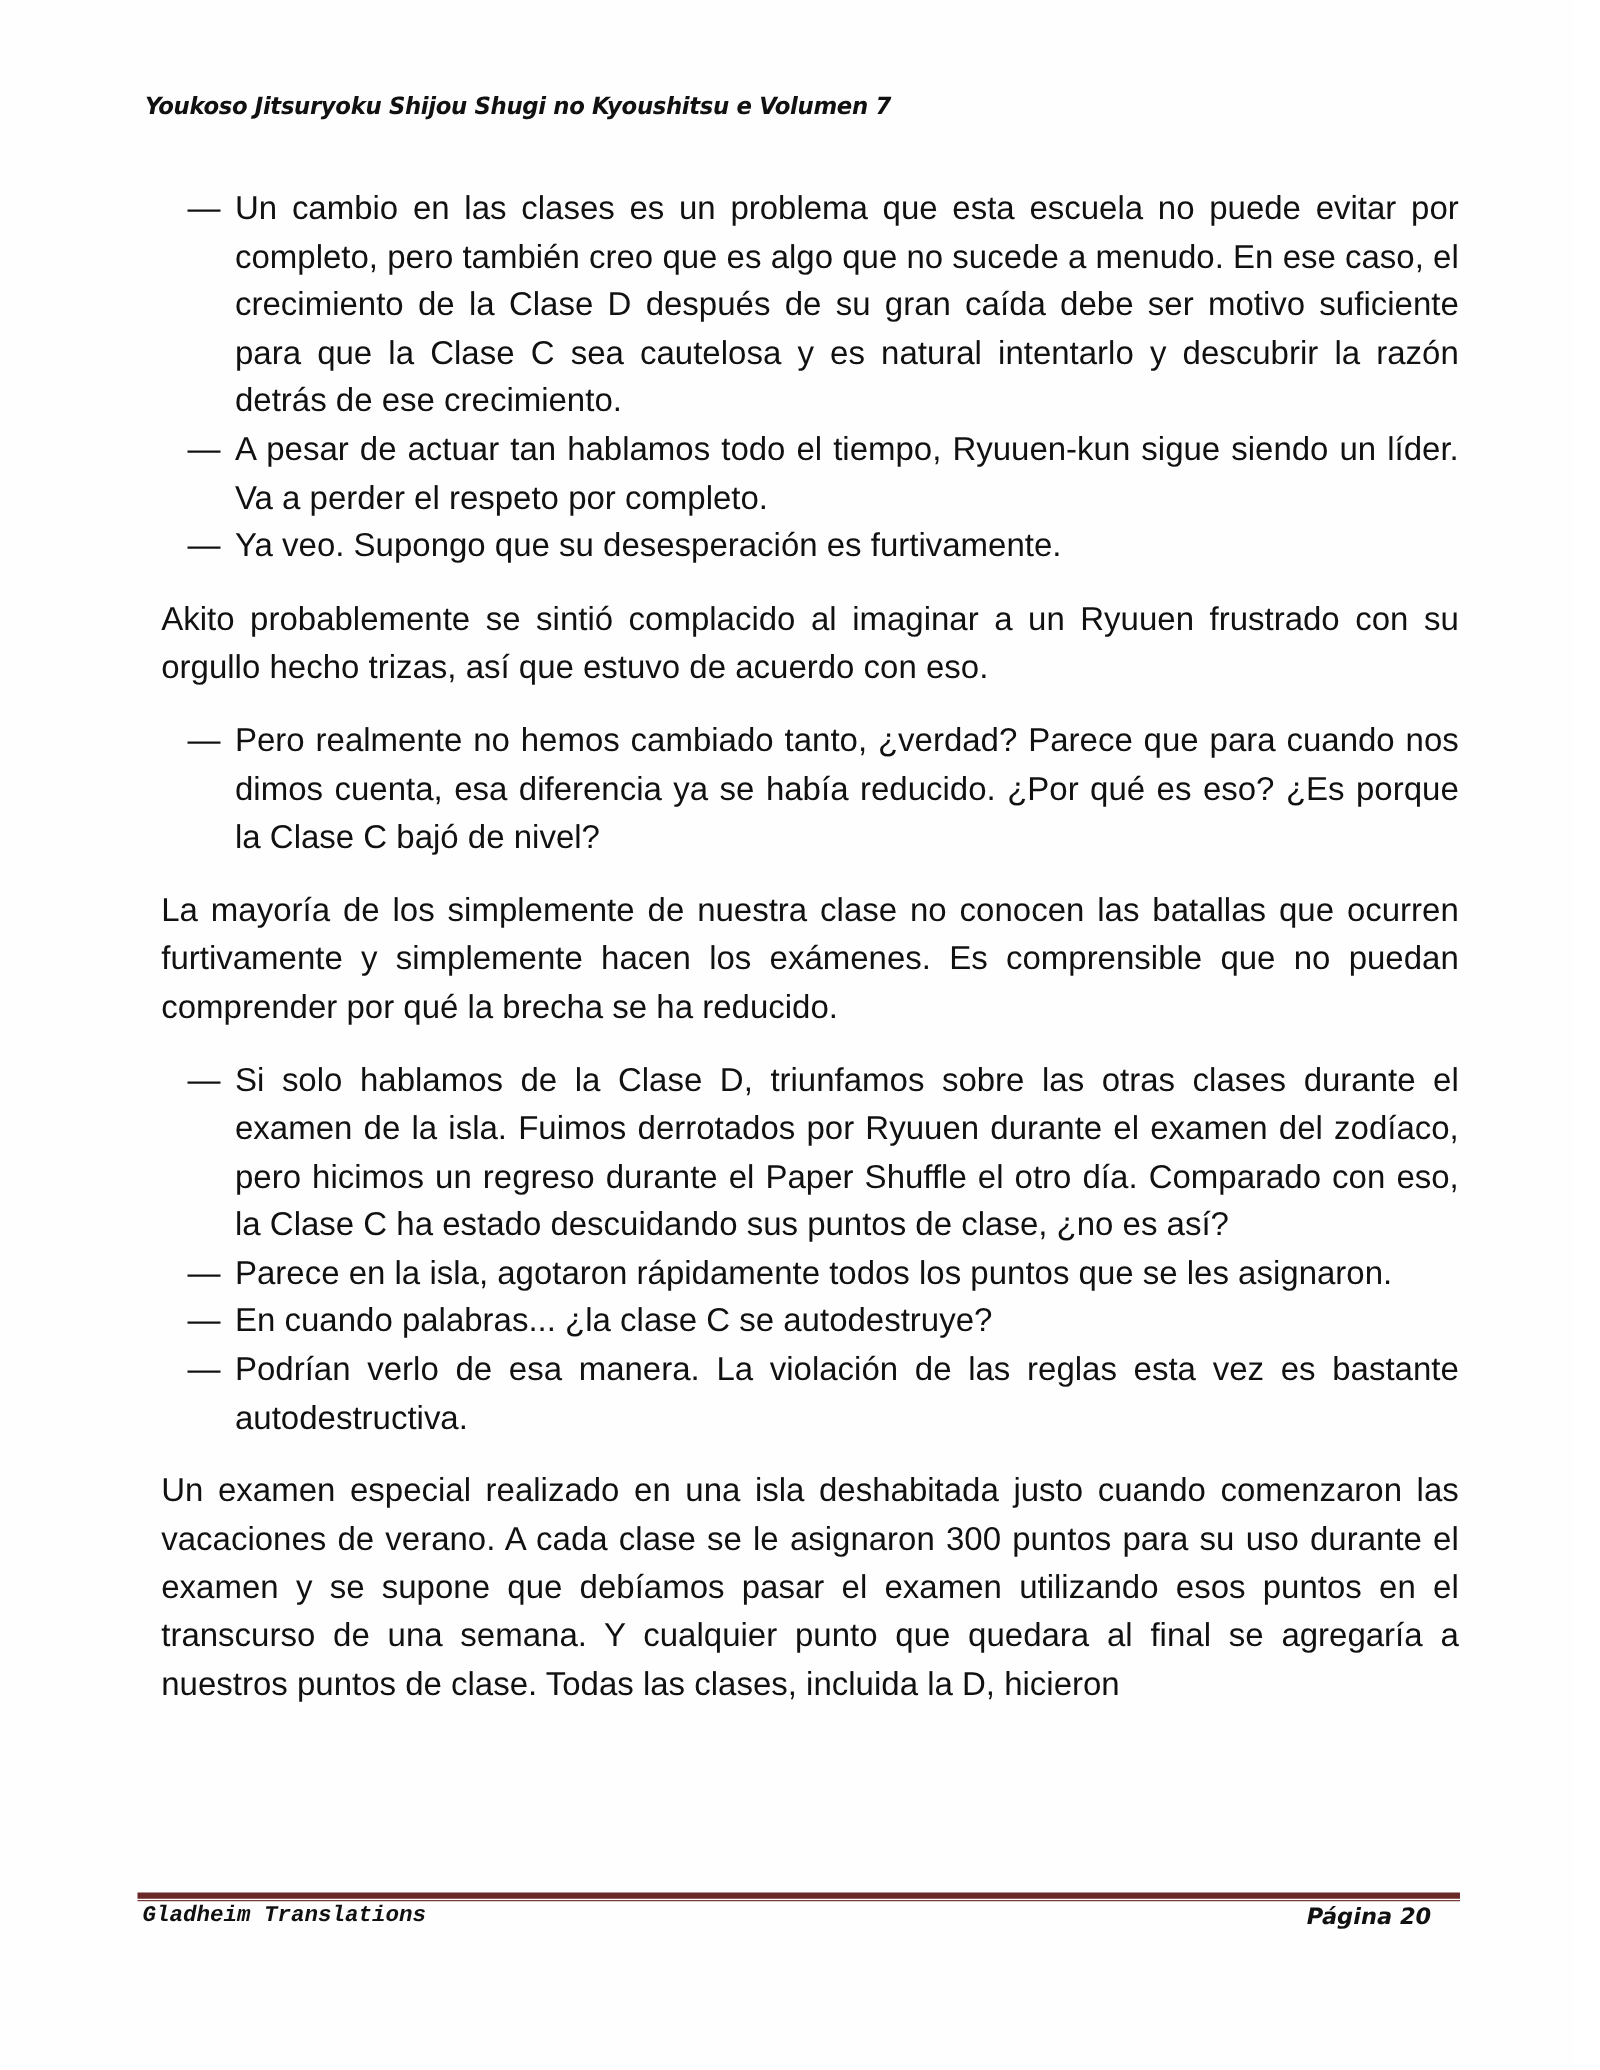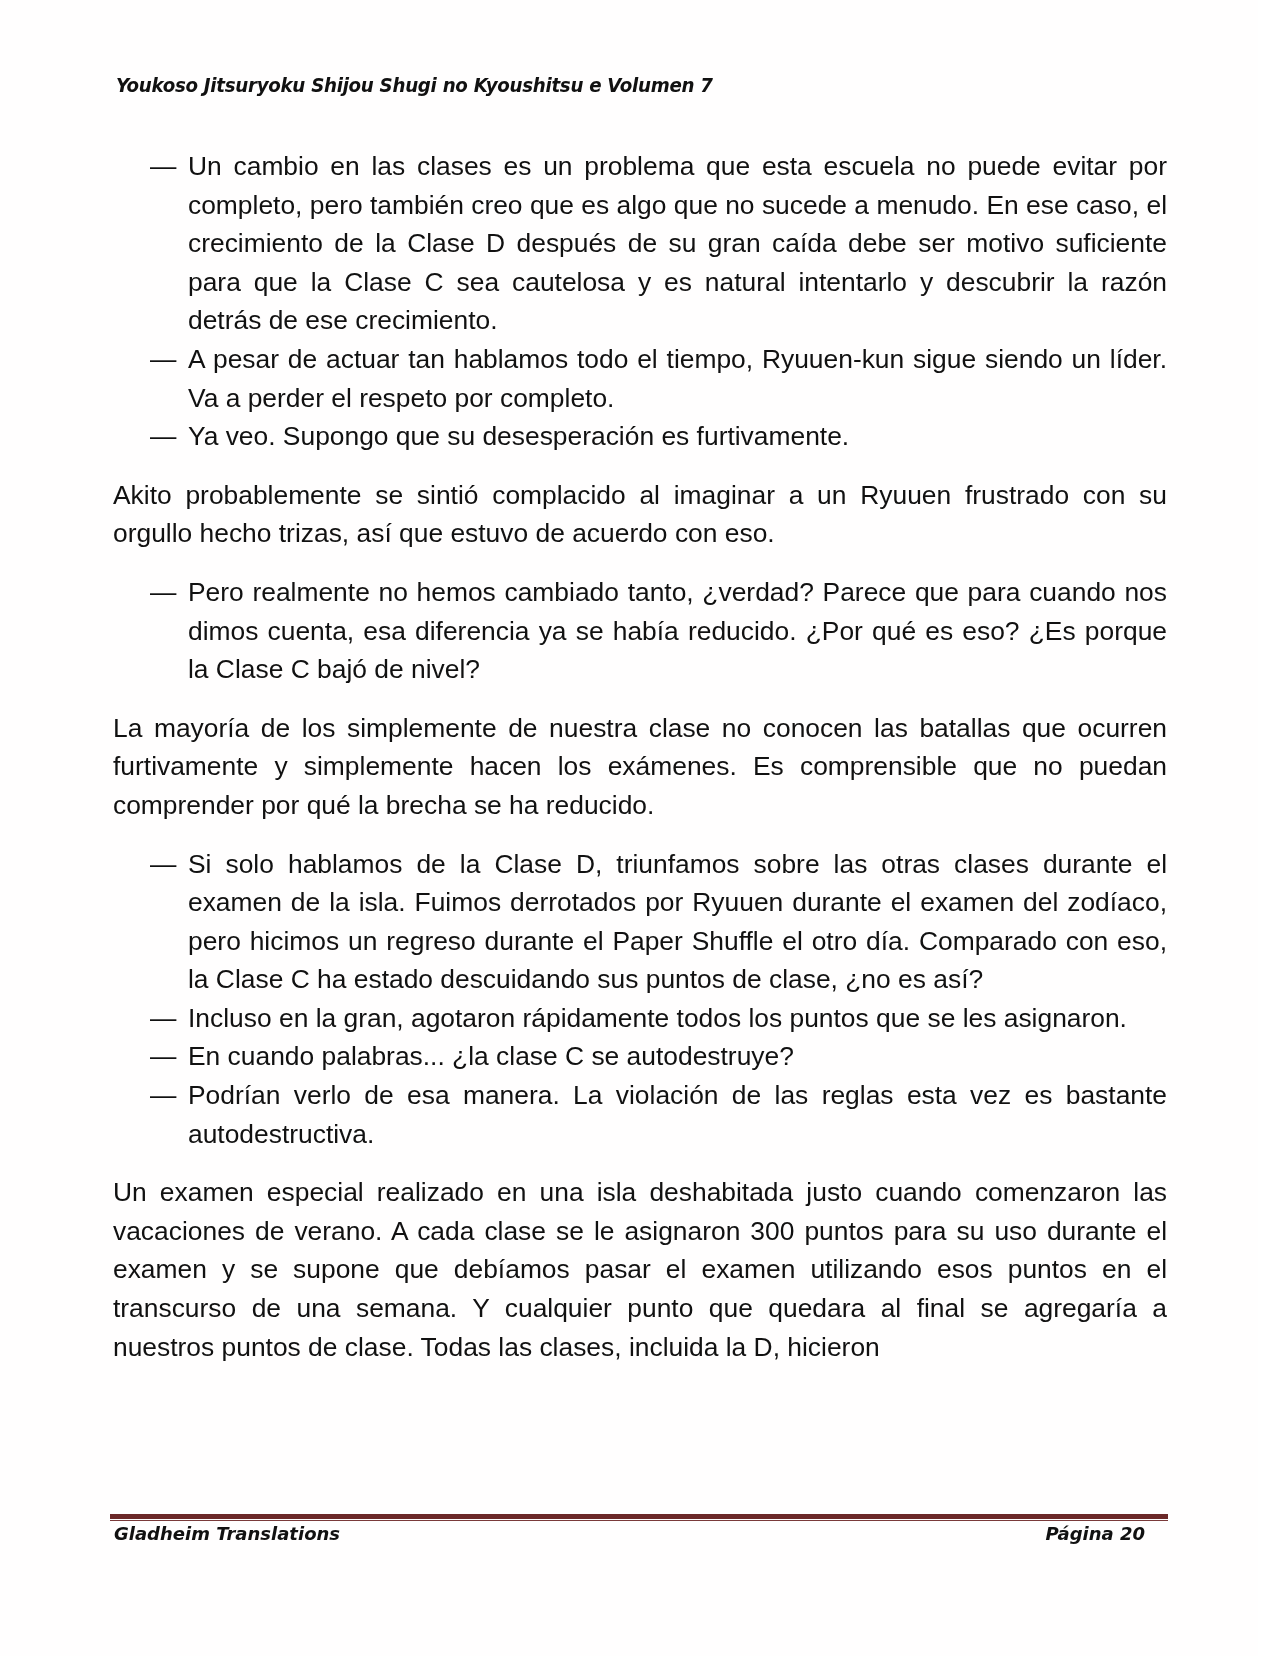--- a/index.html
+++ b/index.html
@@ -9,36 +9,36 @@
     position: absolute; left: 116px; top: 74px;
     font-family: "DejaVu Sans", sans-serif; font-weight: bold; font-style: italic;
     font-size: 19px; color: #111; letter-spacing: -0.3px; white-space: nowrap;
     transform: scaleX(0.96); transform-origin: left center;
   }
   .body {
     position: absolute; left: 113px; top: 147px; width: 1054px;
     font-family: "Liberation Sans", sans-serif; font-size: 26.4px; line-height: 38.6px;
     color: #111; text-align: justify;
   }
-  .para { margin: 0 0 20px 0; }
+  .para { margin: 0 0 20px 16px; }
   .dlg { margin: 0 0 20px 0; }
   .dlg-item { position: relative; padding-left: 75px; }
   .dash { position: absolute; left: 37px; top: 0; }
   .para, .dlg-item span.txt { text-align-last: left; }
   .footer-rule {
     position: absolute; left: 110px; width: 1058px; top: 1514px;
   }
   .footer-rule .thick { height: 5px; background: #6b2828; }
   .footer-rule .thin { height: 1px; background: #7a3a3a; margin-top: 1px; }
   .footer-left, .footer-right {
     position: absolute; top: 1523px;
     font-family: "DejaVu Sans", sans-serif; font-weight: bold; font-style: italic;
     font-size: 18px; color: #111; white-space: nowrap;
   }
-  .footer-left { left: 114px; }
+  .footer-left { left: 114px; font-family: Liberation Mono, monospace; }
   .footer-right { right: 113px; }
 </style>
 </head>
 <body>
 
 <div class="page">
   <div class="header">Youkoso Jitsuryoku Shijou Shugi no Kyoushitsu e Volumen 7</div>
 
   <div class="body">
 
@@ -68,21 +68,21 @@
 
     <p class="para">La mayoría de los simplemente de nuestra clase no conocen las batallas que ocurren furtivamente y simplemente hacen los exámenes. Es comprensible que no puedan comprender por qué la brecha se ha reducido.</p>
 
     <div class="dlg">
       <div class="dlg-item">
         <span class="dash">—</span>
         <span class="txt">Si solo hablamos de la Clase D, triunfamos sobre las otras clases durante el examen de la isla. Fuimos derrotados por Ryuuen durante el examen del zodíaco, pero hicimos un regreso durante el Paper Shuffle el otro día. Comparado con eso, la Clase C ha estado descuidando sus puntos de clase, ¿no es así?</span>
       </div>
       <div class="dlg-item">
         <span class="dash">—</span>
-        <span class="txt">Incluso en la gran, agotaron rápidamente todos los puntos que se les asignaron.</span>
+        <span class="txt">Parece en la isla, agotaron rápidamente todos los puntos que se les asignaron.</span>
       </div>
       <div class="dlg-item">
         <span class="dash">—</span>
         <span class="txt">En cuando palabras... ¿la clase C se autodestruye?</span>
       </div>
       <div class="dlg-item">
         <span class="dash">—</span>
         <span class="txt">Podrían verlo de esa manera. La violación de las reglas esta vez es bastante autodestructiva.</span>
       </div>
     </div>

